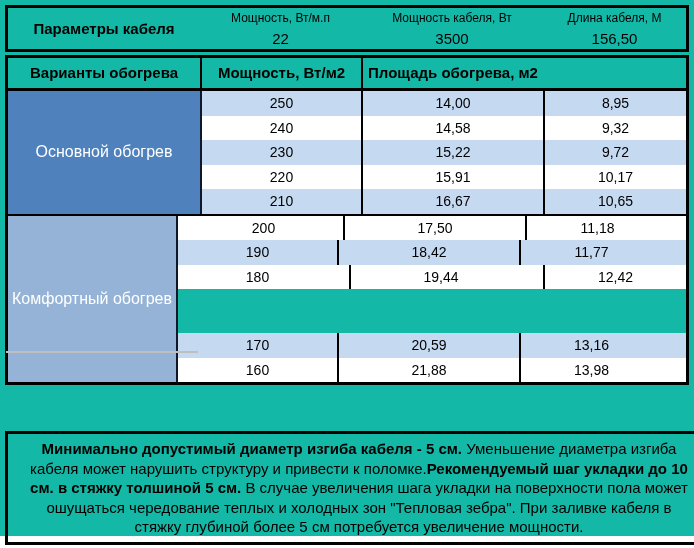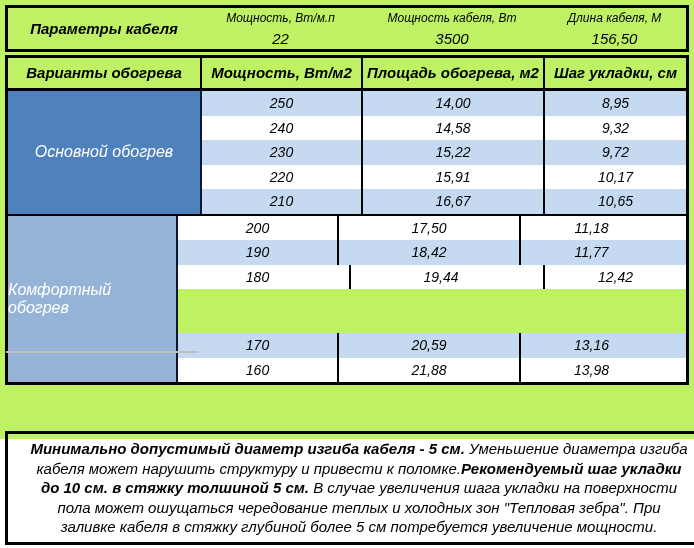--- a/index.html
+++ b/index.html
@@ -1,17 +1,17 @@
 <!DOCTYPE html>
 <html><head>
 <meta charset="utf-8">
 <style>
   html,body{margin:0;padding:0;background:#fff;}
   body{width:694px;height:548px;overflow:hidden;font-family:"Liberation Sans",sans-serif;color:#000;}
-  .sheet{position:relative;width:694px;height:439px;background:#bef264;font-style:italic;}
+  .sheet{position:relative;width:694px;height:536px;background:#14b8a6;}
 
   
   .box1{position:absolute;left:5px;top:5px;width:678px;height:41px;border:3px solid #000;
         display:grid;grid-template-columns:192px 161px 182px 143px;grid-template-rows:1fr 1fr;}
   .b1-title{grid-column:1;grid-row:1 / span 2;display:flex;align-items:center;justify-content:center;
         font-weight:bold;font-size:15px;}
   .b1-label{grid-row:1;display:flex;align-items:center;justify-content:center;font-size:12px;}
   .b1-value{grid-row:2;display:flex;align-items:center;justify-content:center;font-size:15px;}
   .c2{grid-column:2}.c3{grid-column:3}.c4{grid-column:4}
 
@@ -52,21 +52,20 @@
     <div class="b1-value c2">22</div>
     <div class="b1-value c3">3500</div>
     <div class="b1-value c4">156,50</div>
   </div>
 
   <div class="box2">
     <div class="hrow">
       <div class="hcell">Варианты обогрева</div>
       <div class="hcell">Мощность, Вт/м2</div>
       <div class="hcell">Площадь обогрева, м2</div>
-      <div class="hcell">Шаг укладки, см</div>
     </div>
     <div id="tbody">
   <div class="section">
     <div class="sec-label" style="background: rgb(79, 129, 189);">Основной обогрев</div>
     <div class="sec-rows">
   <div class="drow" style="background: rgb(197, 217, 241);">
     <div class="cell">250</div>
     <div class="cell">14,00</div>
     <div class="cell">8,95</div>
   </div>
@@ -93,21 +92,21 @@
     <div class="cell">210</div>
     <div class="cell">16,67</div>
     <div class="cell">10,65</div>
   </div>
 </div>
   </div>
 
   <div class="section">
     <div class="sec-label" style="background: rgb(149, 179, 215);">Комфортный обогрев</div>
     <div class="sec-rows">
-  <div class="drow" style="background: rgb(255, 255, 255);">
+  <div class="drow" style="background: rgb(255, 255, 255); padding-left: 6px;">
     <div class="cell">200</div>
     <div class="cell">17,50</div>
     <div class="cell">11,18</div>
   </div>
 
   <div class="drow" style="background: rgb(197, 217, 241);">
     <div class="cell">190</div>
     <div class="cell">18,42</div>
     <div class="cell">11,77</div>
   </div>

